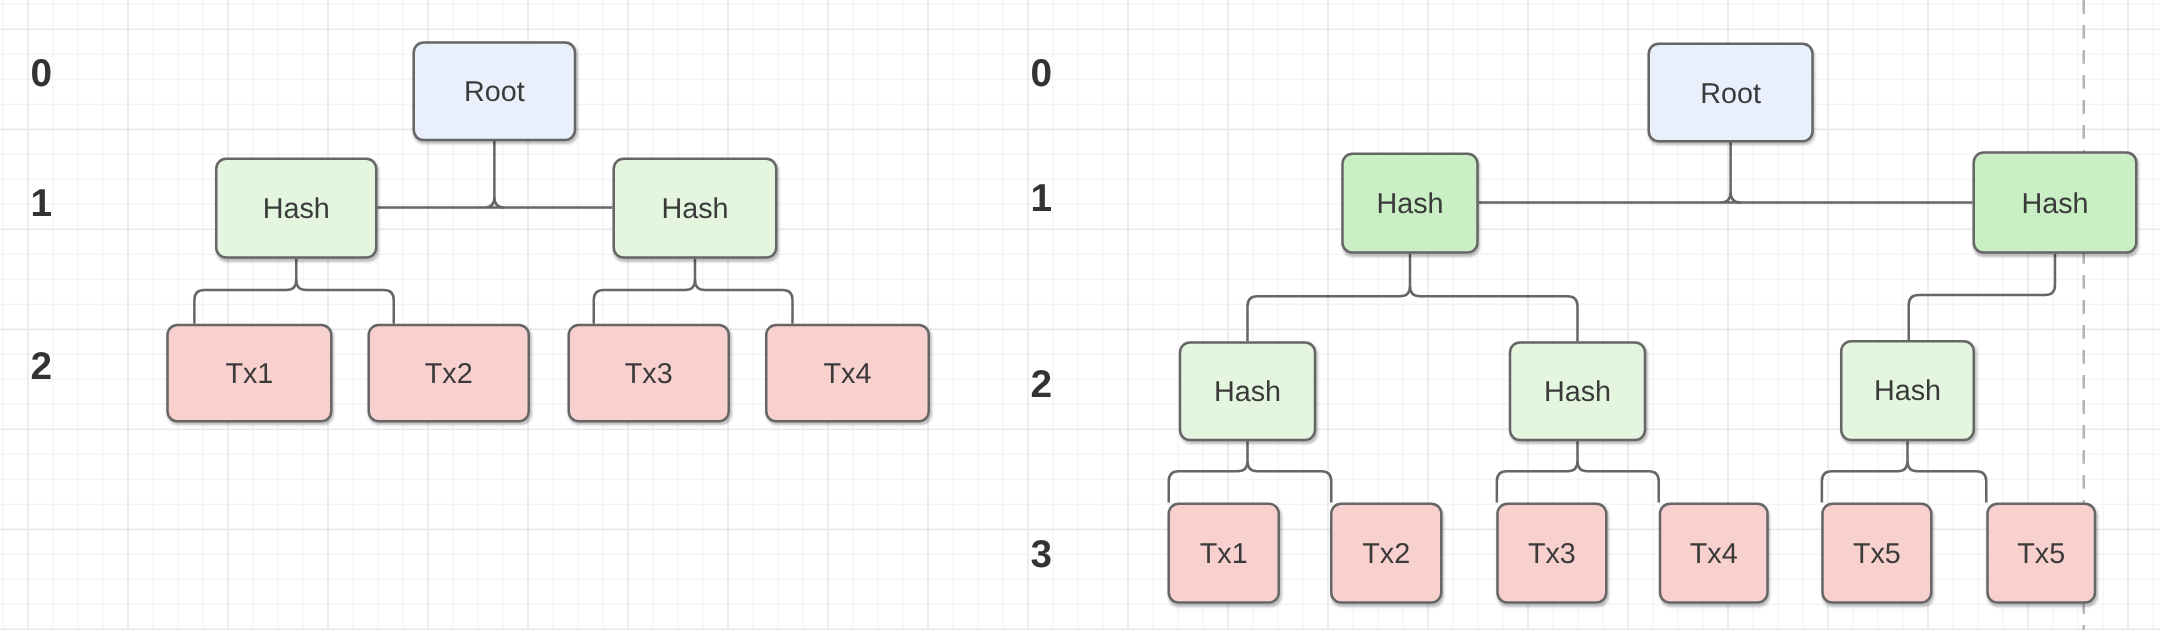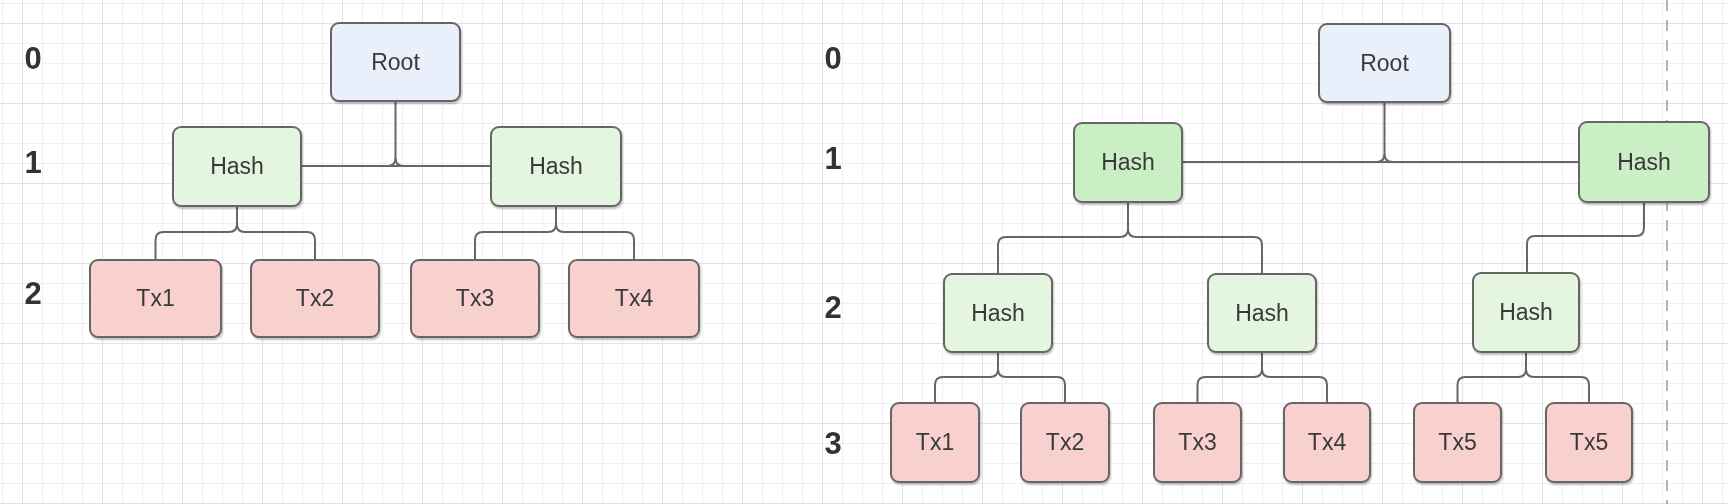--- a/index.html
+++ b/index.html
@@ -23,24 +23,24 @@
   .node{
     position:absolute;
     box-sizing:border-box;
     border:2.5px solid var(--stroke,#666666);
     border-radius:9px;
     display:flex;align-items:center;justify-content:center;
     font-size:23px;color:#3a3a3a;
     box-shadow:1px 2px 2px rgba(0,0,0,0.25);
     cursor:default;
   }
-  .fill-root{background:var(--root-fill,#e9f0fb);}
+  .fill-root{background:var(--root-fill,#e9f0fb);margin-top:11px;}
   .fill-hash-strong{background:var(--hash-strong-fill,#caefc5);}
   .fill-hash-light{background:var(--hash-light-fill,#e4f6df);}
-  .fill-tx{background:var(--tx-fill,#f8d0ce);}
+  .fill-tx{background:var(--tx-fill,#f8d0ce);margin-left:44px;}
   .rowlabel{
     position:absolute;
     transform:translate(-50%,-50%);
     font-weight:700;font-size:31px;color:var(--label-color,#333333);
     line-height:1;
   }
 </style>
 </head>
 <body>
 

